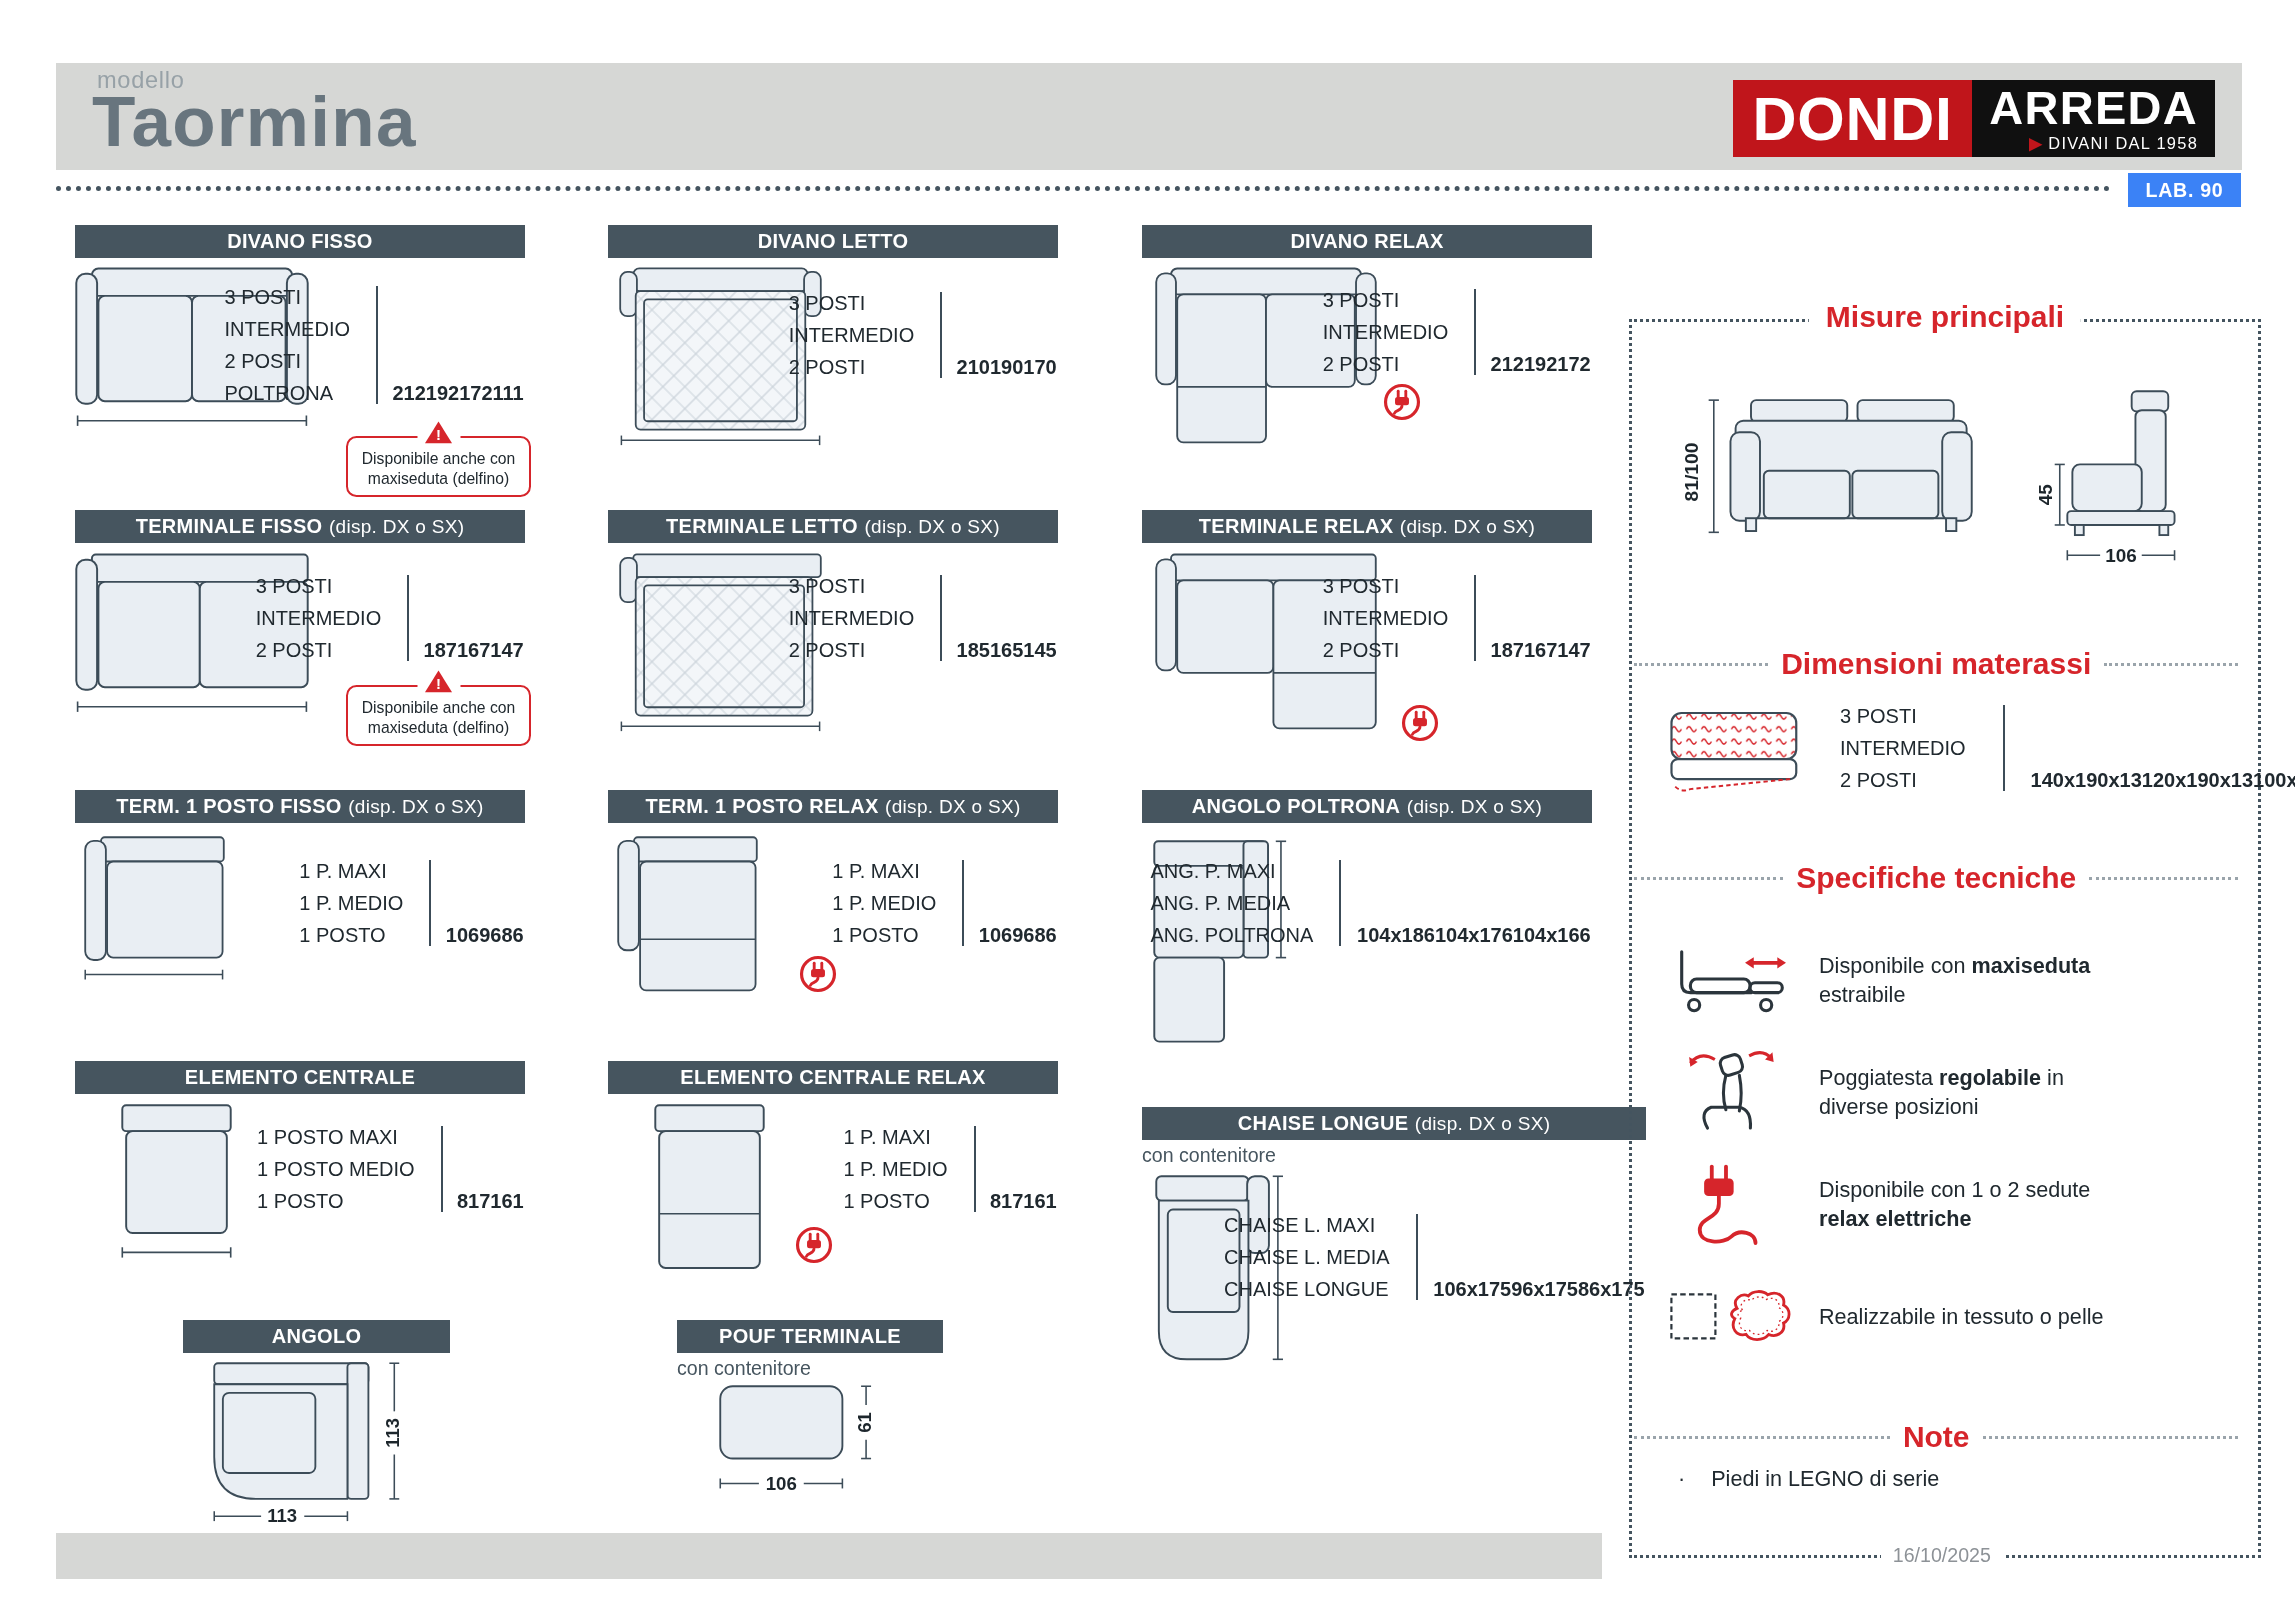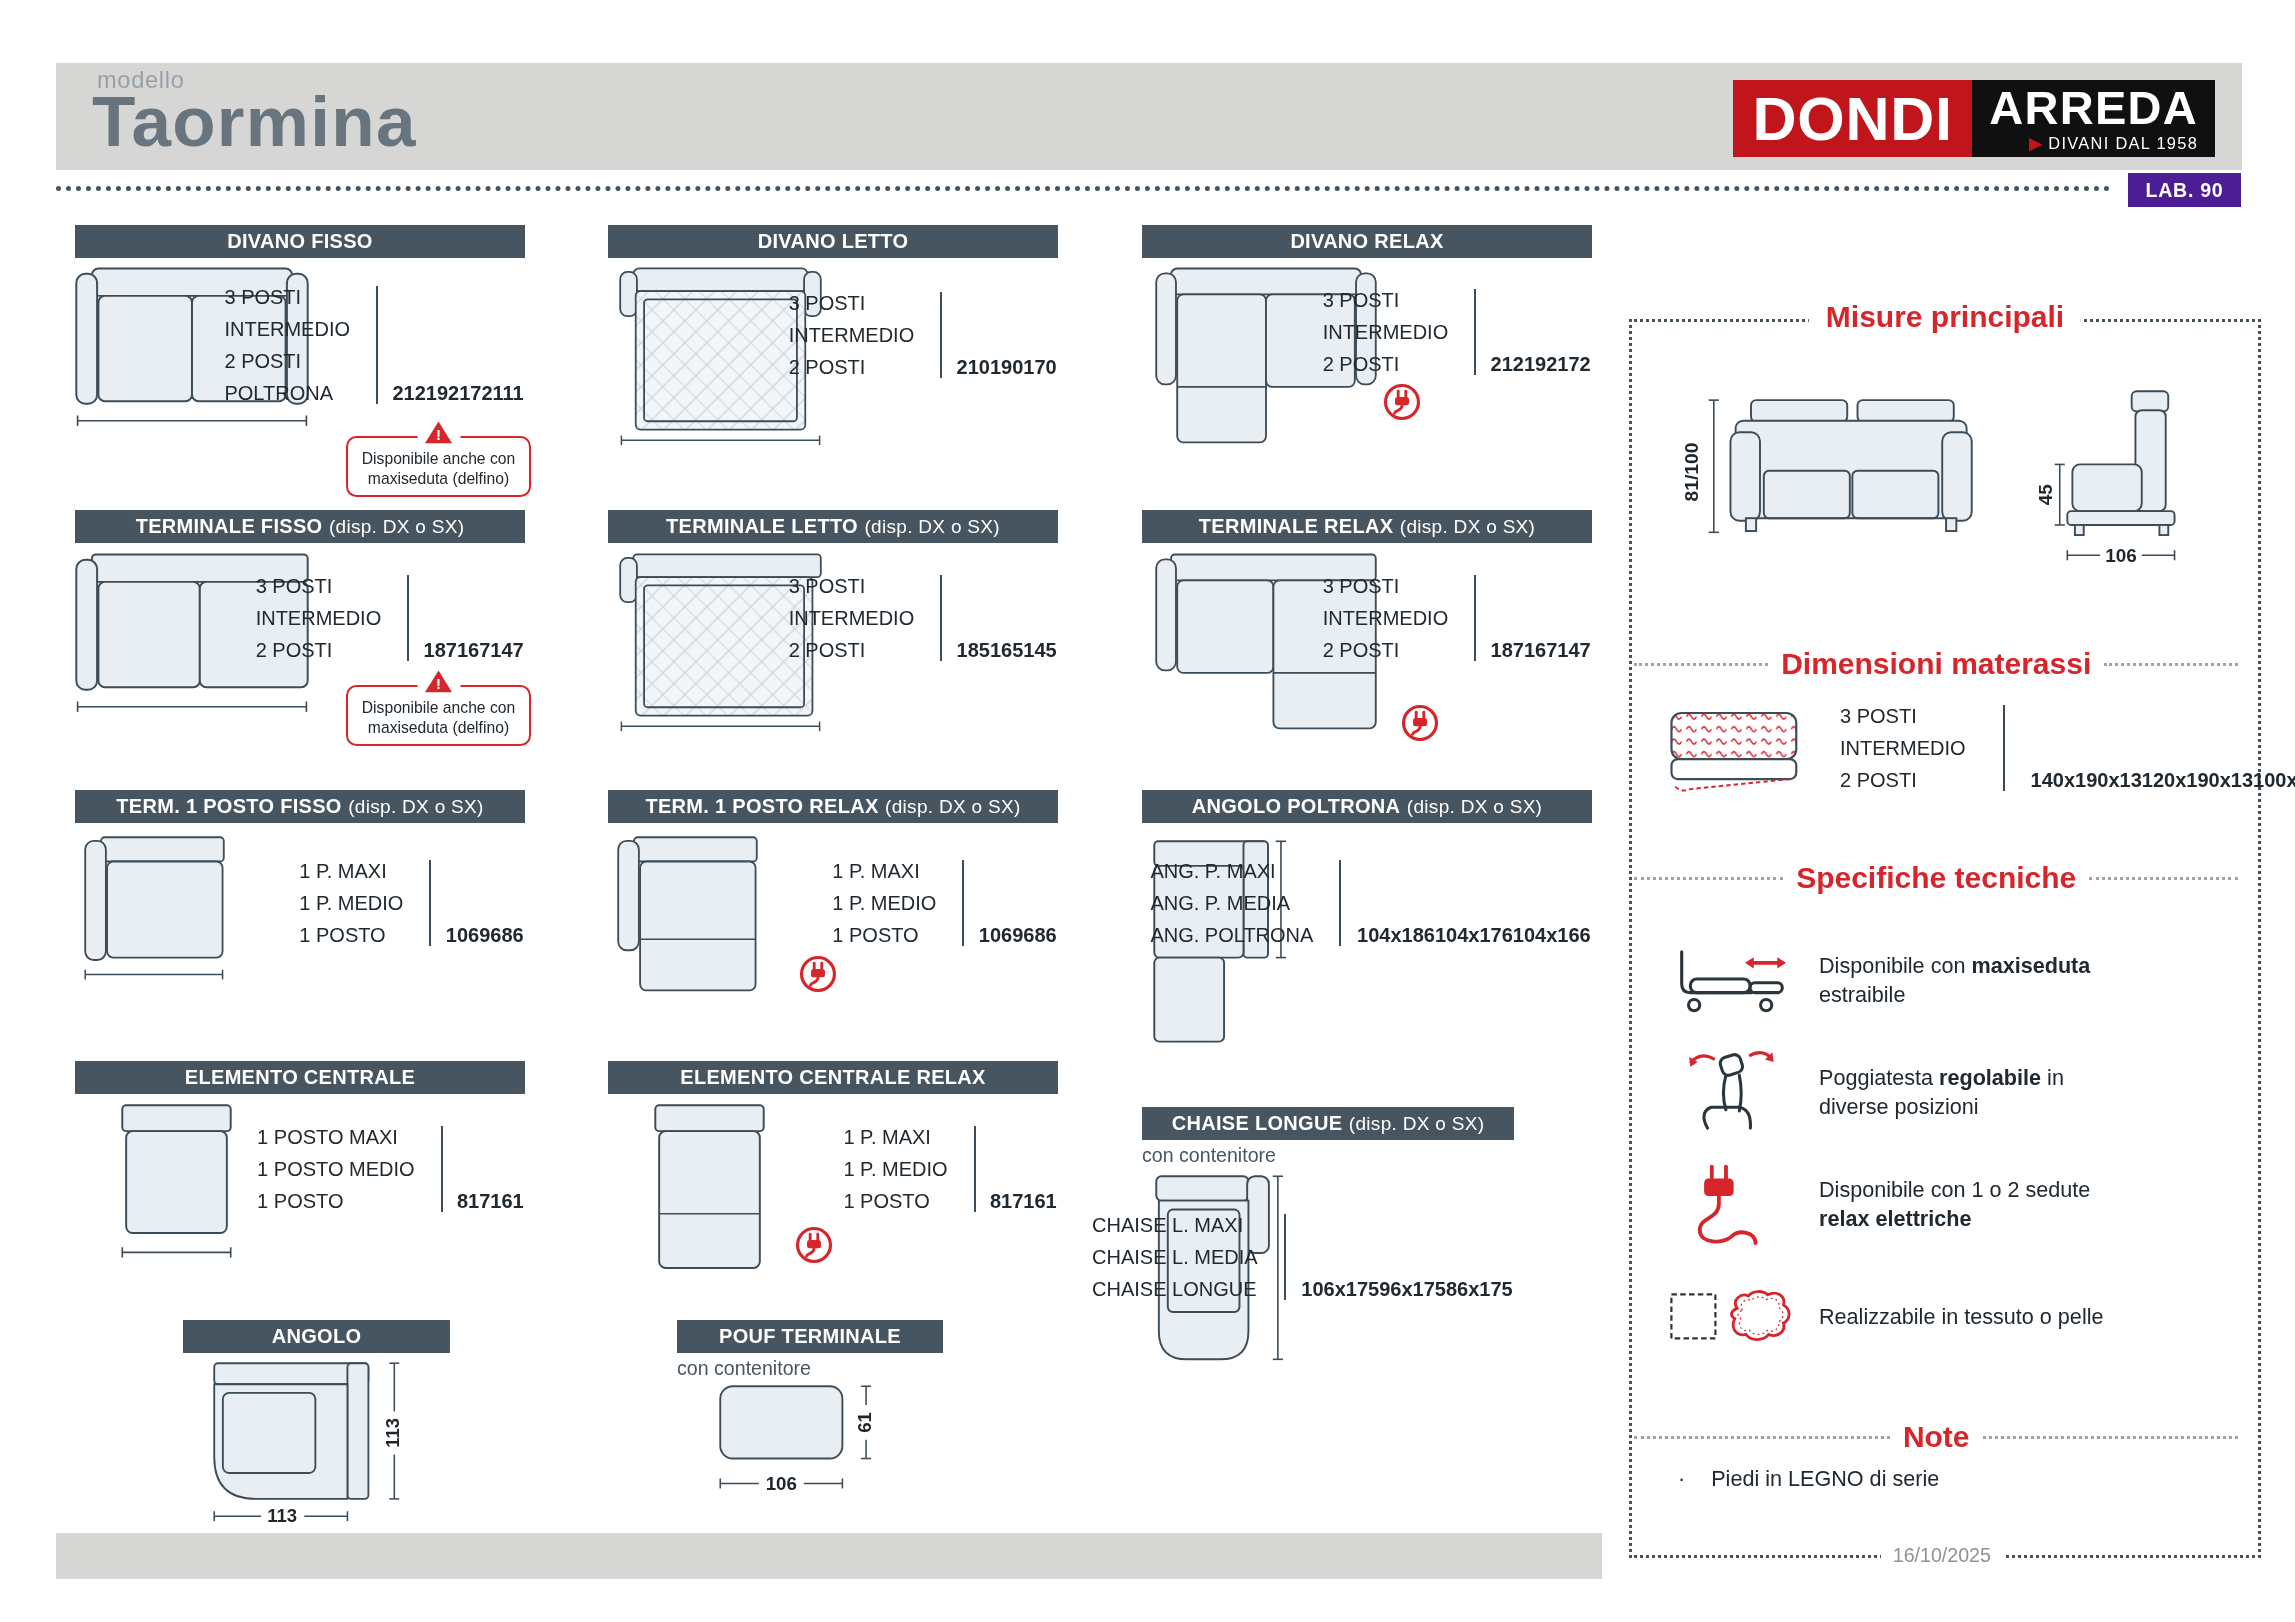--- a/index.html
+++ b/index.html
@@ -7,21 +7,21 @@
 .band{position:absolute;left:56px;top:63px;width:2186px;height:107px;background:#d6d7d5}
 .modello{position:absolute;left:97px;top:67px;font-size:23.6px;color:#97a1a7;letter-spacing:0.7px}
 .model{position:absolute;left:92px;top:81px;font-size:71px;font-weight:bold;color:#68757e;letter-spacing:1.3px}
 .logo{position:absolute;left:1733px;top:80px;height:77px;display:flex}
 .logo .lred{background:#c0151b;color:#fff;display:flex;align-items:center;padding:0 19.6px;font-size:61px;font-weight:bold;letter-spacing:0.7px}
 .logo .lblk{background:#101010;color:#fff;display:flex;flex-direction:column;justify-content:center;align-items:flex-end;padding:5.2px 17px}
 .logo .arreda{font-size:47px;font-weight:bold;letter-spacing:1.3px;line-height:48px}
 .logo .tagl{font-size:16.4px;letter-spacing:1.3px;margin-top:2.6px;display:flex;gap:5.2px;align-items:center}
 .logo .arr{color:#c0151b;font-weight:bold}
 .sep{position:absolute;left:56px;top:186px;width:2055px;border-top:5.9px dotted #44545f}
-.lab{position:absolute;left:2128px;top:173px;width:113px;height:34px;background:#4c1d95;color:#fff;font-size:19.6px;font-weight:bold;display:flex;align-items:center;justify-content:center;letter-spacing:0.7px}
+.lab{position:absolute;left:2128px;top:173px;width:113px;height:34px;background:#3b82f6;color:#fff;font-size:19.6px;font-weight:bold;display:flex;align-items:center;justify-content:center;letter-spacing:0.7px}
 .sec{position:absolute}
 .sech{height:33px;background:#46555f;color:#fff;display:flex;align-items:center;justify-content:center;font-size:20px;font-weight:bold;letter-spacing:0.3px}
 .sech .sfx{font-weight:normal;font-size:19px;margin-left:6.5px}
 .subt{position:absolute;left:0;right:0;text-align:left;font-size:19.6px;color:#46555f}
 .dia{position:absolute}
 svg .f{fill:#e9eef3;stroke:#3c4c58;stroke-width:3px}
 svg .n{fill:none;stroke:#3c4c58;stroke-width:3px}
 svg .m{stroke:#3c4c58;stroke-width:2.5px;fill:none}
 svg text.dim{font-family:"Liberation Sans",sans-serif;font-size:30px;font-weight:bold;fill:#1d262c}
 .dt{position:absolute;right:1.3px;display:flex}
@@ -446,21 +446,21 @@
     </div>
     <div class="vr"></div>
     <div class="vc">
       <div>81</div>
       <div>71</div>
       <div>61</div>
     </div>
   </div>
 </div>
 
-<div class="sec" style="left:1142px;top:1107px;width:372px">
+<div class="sec" style="left:1142px;top:1107px;width:504px">
   <div class="sech">
       <span>CHAISE LONGUE</span>
       <span class="sfx">(disp. DX o SX)</span>
     </div>
   <div class="subt" style="top:37px">con contenitore</div>
   <svg class="dia" style="left:13px;top:68px" viewBox="0 0 200 300" width="128">
     <rect class="f" x="2" y="2" width="144" height="38" rx="8"></rect>
       <rect class="f" x="144" y="2" width="34" height="120" rx="12"></rect>
     <path class="f" d="M6 40 H146 V244 Q146 288 102 288 H50 Q6 288 6 244 Z"></path>
       <rect class="n" x="20" y="54" width="112" height="160" rx="8"></rect>

